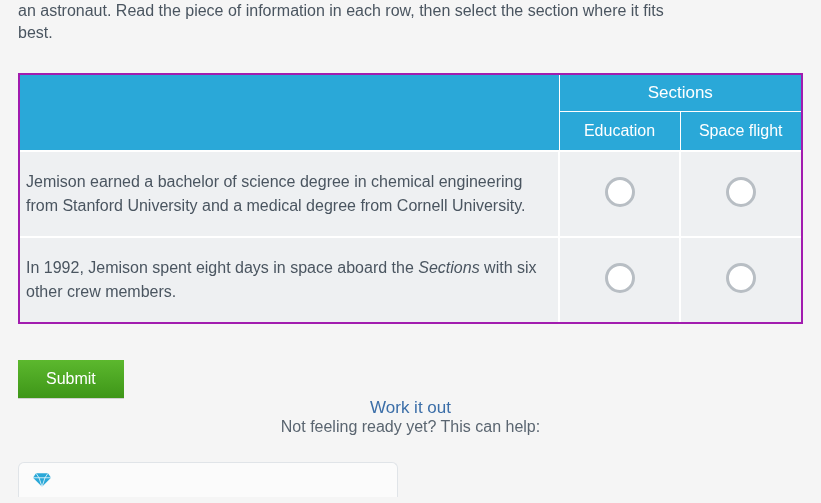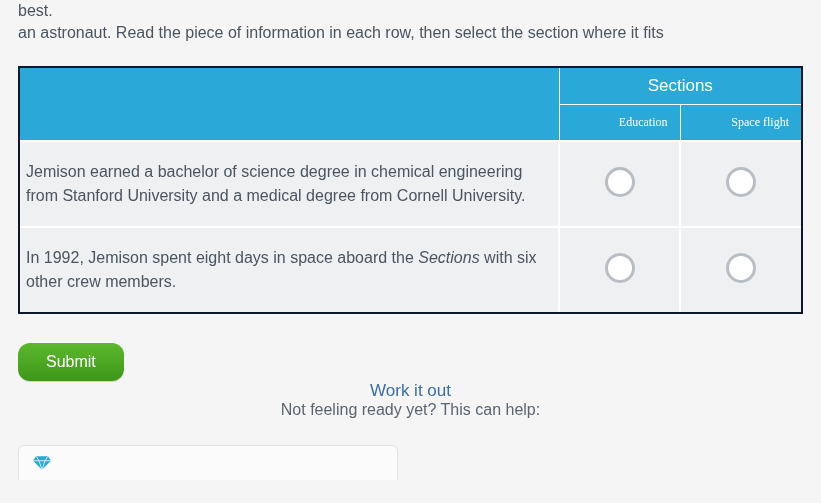--- a/index.html
+++ b/index.html
@@ -11,46 +11,45 @@
       overflow: hidden;
       color: #444;
     }
     .instruction {
       padding: 0 18px 14px 18px;
       font-size: 16px;
       color: #4a5560;
       line-height: 1.35;
     }
     .table-wrap {
-      margin: 9px 18px;
-      border: 2px solid #0f172a;
+      margin: 16px 18px;
+      border: 2px solid #a21caf;
       background: #fca5a5;
     }
     table { border-collapse: collapse; width: 100%; }
     .hdr-blank {
       background: #2aa8d8;
       border-right: 1px solid #fff;
       border-bottom: 1px solid #fff;
     }
     .hdr-sections {
       background: #2aa8d8;
       color: #fff;
       font-size: 17px;
       padding: 8px 0;
       text-align: center;
       border-bottom: 1px solid #fff;
     }
     .hdr-col {
       background: #2aa8d8;
       color: #fff;
-      font-size: 12px;
+      font-size: 16px;
       padding: 10px 12px;
-      text-align: right;
+      text-align: center;
       border-left: 1px solid #fff;
-      font-family: Liberation Serif, serif;
     }
     td.statement {
       background: #eef0f2;
       color: #4a5560;
       font-size: 16px;
       line-height: 1.5;
       padding: 18px 6px;
       border-top: 2px solid #fff;
       width: 490px;
     }
@@ -72,21 +71,21 @@
       cursor: pointer;
     }
     .submit-btn {
       margin: 20px 18px 0 18px;
       background: #4aa81e;
       background: linear-gradient(#5cb82e, #3e9618);
       color: #fff;
       font-size: 16px;
       padding: 10px 28px;
       border: none;
-      border-radius: 12px;
+      border-radius: 0;
       cursor: pointer;
       box-shadow: 0 1px 0 rgba(0,0,0,0.15);
     }
     .work-it-out {
       text-align: center;
       color: #3b6ea8;
       font-size: 17px;
       font-weight: 500;
     }
     .not-ready {
@@ -114,22 +113,22 @@
       color: #2a8fc4;
       font-size: 14px;
     }
   </style>
 </head>
 <body>
 
 
 
 <div class="instruction">
+  <span>an astronaut. Read the piece of information in each row, then select the section where it fits</span>
   <span style="display:block;">best.</span>
-  <span>an astronaut. Read the piece of information in each row, then select the section where it fits</span>
 </div>
 
 <div class="table-wrap">
   <table>
     <tbody>
         <tr>
       <td class="hdr-blank" rowspan="2"></td>
       <td class="hdr-sections" colspan="2">Sections</td>
     </tr>
     <tr>

